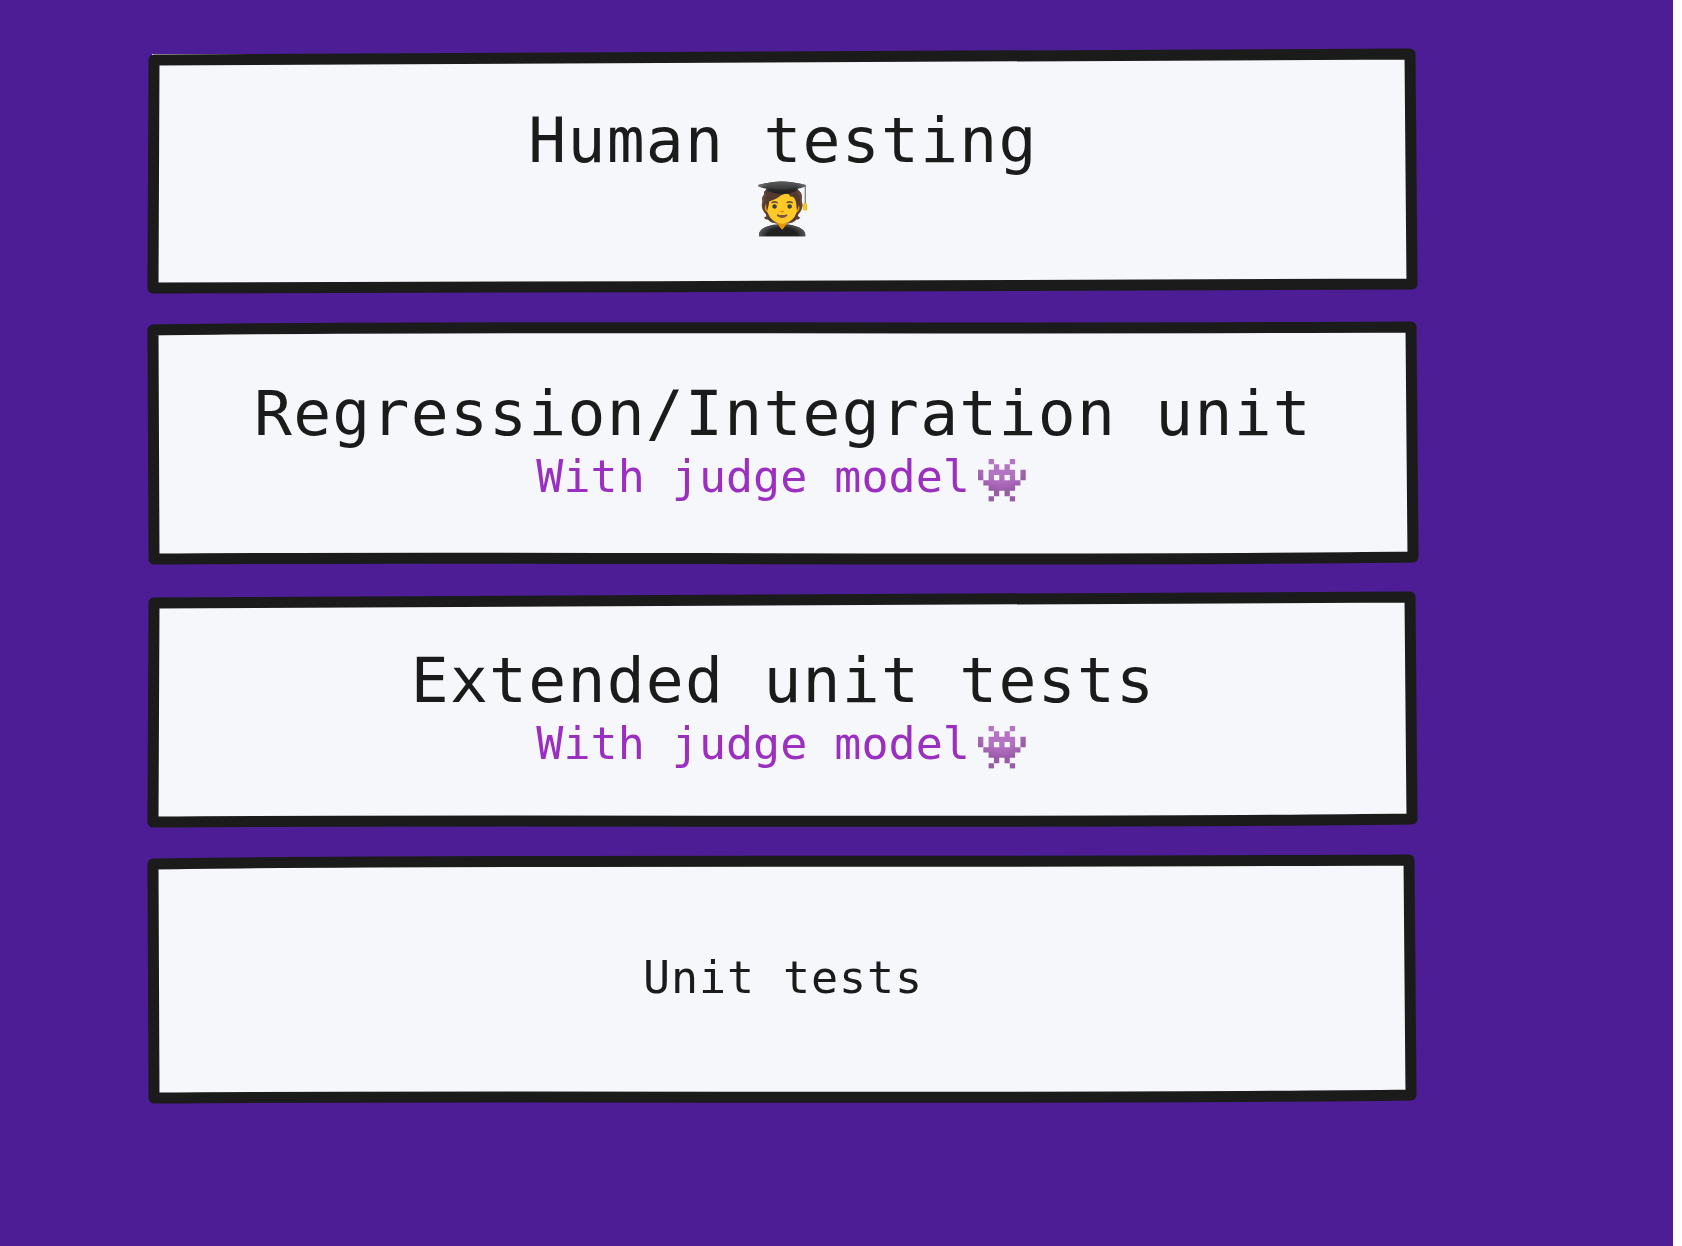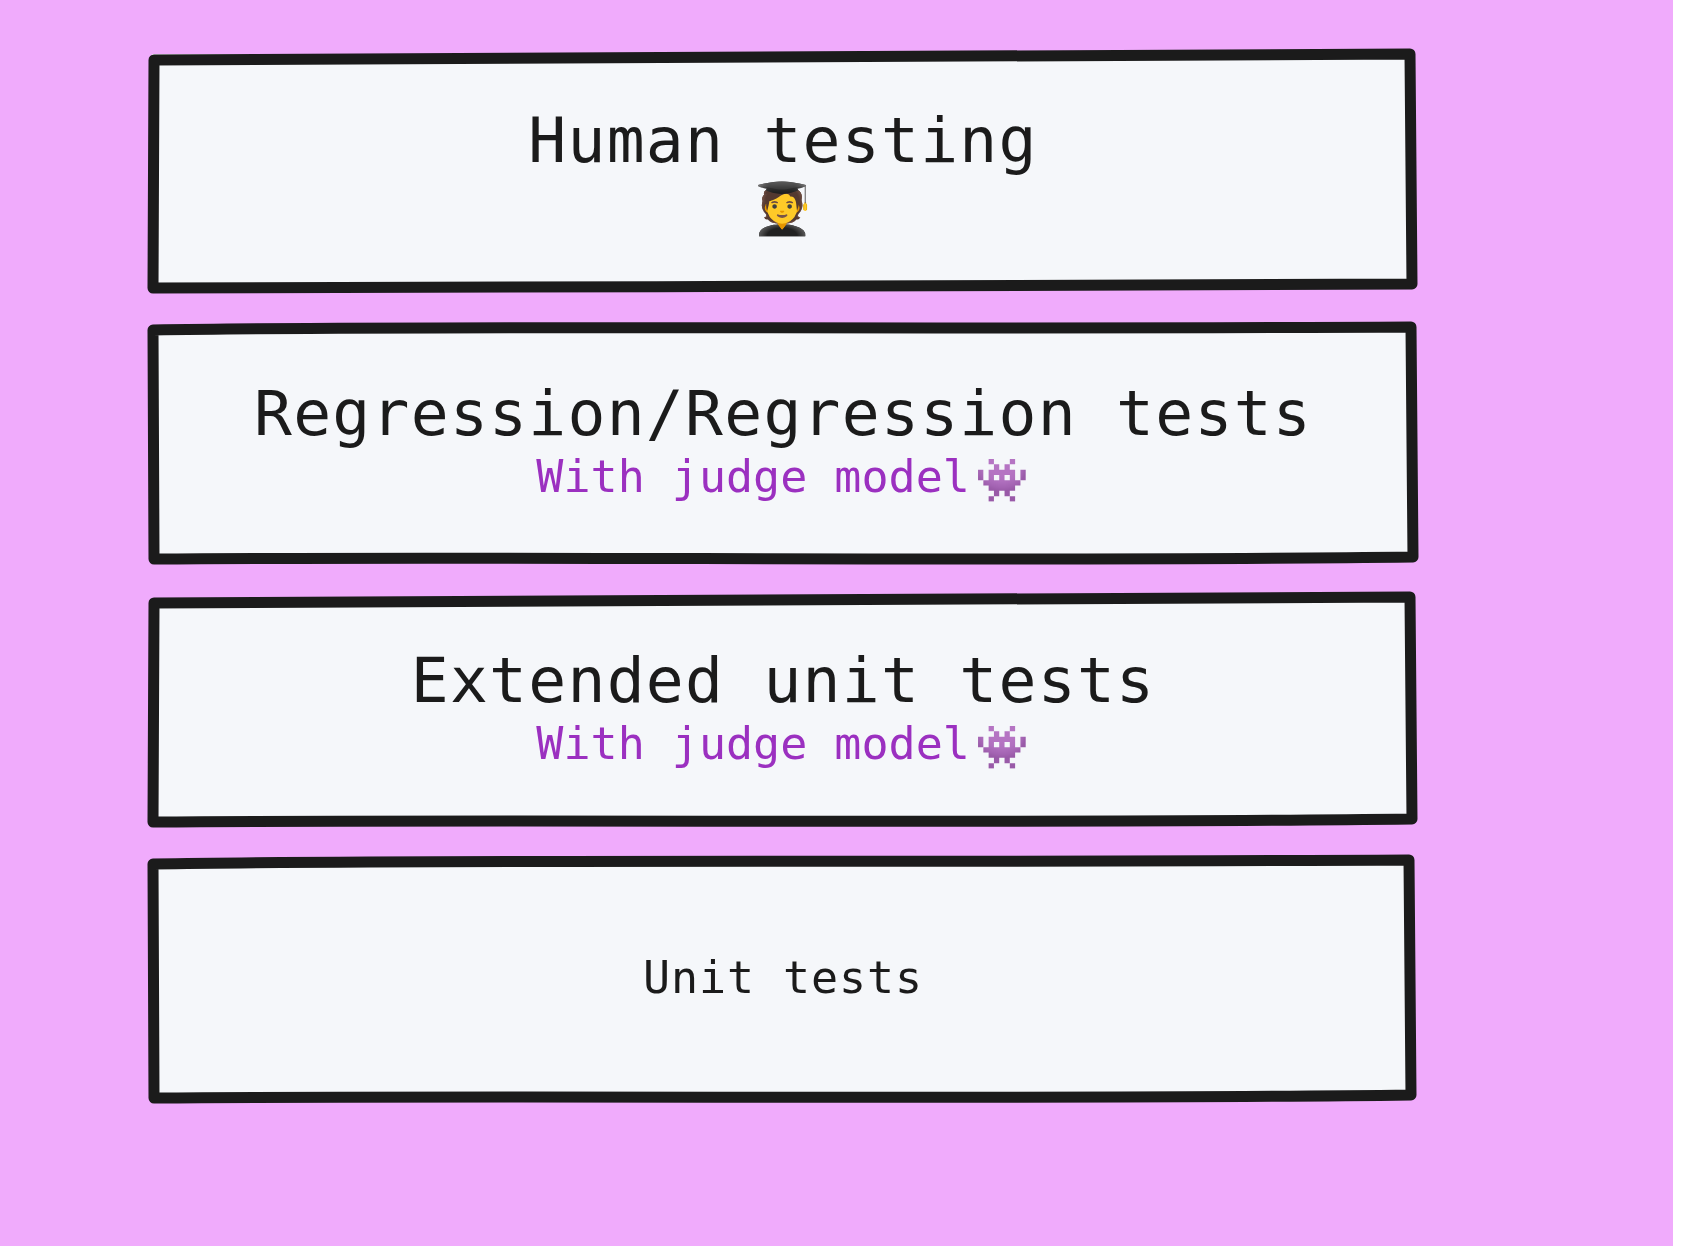--- a/index.html
+++ b/index.html
@@ -12,21 +12,21 @@
     width: 1682px;
     height: 1246px;
     font-family: "DejaVu Sans Mono", "Liberation Mono", monospace;
     overflow: hidden;
   }
 
   .diagram {
     position: relative;
     width: 1673px;
     height: 1246px;
-    background: #f0abfc;
+    background: #4c1d95;
     box-sizing: border-box;
   }
 
   .layer-stack {
     position: absolute;
     left: 152px;
     top: 54px;
     width: 1262px;
     height: 1062px;
     display: flex;
@@ -143,21 +143,21 @@
           <span class="emoji">🧑‍🎓</span>
         </div>
       </div>
     </div>
 
     <div class="layer" id="layer-regression-integration">
       <svg class="sketch-border" viewBox="0 0 1282 252" preserveAspectRatio="none">
         <path d="M11 14 C 330 9, 760 14, 1269 11 L 1271 241 C 860 246, 390 240, 12 243 Z" fill="none" stroke="#1b1b1b" stroke-width="11" stroke-linejoin="round" stroke-linecap="round"></path>
       </svg>
       <div class="layer-content">
-        <div class="layer-title">Regression/Regression tests</div>
+        <div class="layer-title">Regression/Integration unit</div>
         <div class="layer-subtitle">
           <span>With judge model</span><span class="emoji emoji-inline">👾</span>
         </div>
       </div>
     </div>
 
     <div class="layer" id="layer-extended-unit-tests">
       <svg class="sketch-border" viewBox="0 0 1282 242" preserveAspectRatio="none">
         <path d="M12 15 C 340 10, 720 12, 1268 9 L 1270 231 C 880 236, 400 231, 11 234 Z" fill="none" stroke="#1b1b1b" stroke-width="11" stroke-linejoin="round" stroke-linecap="round"></path>
       </svg>

